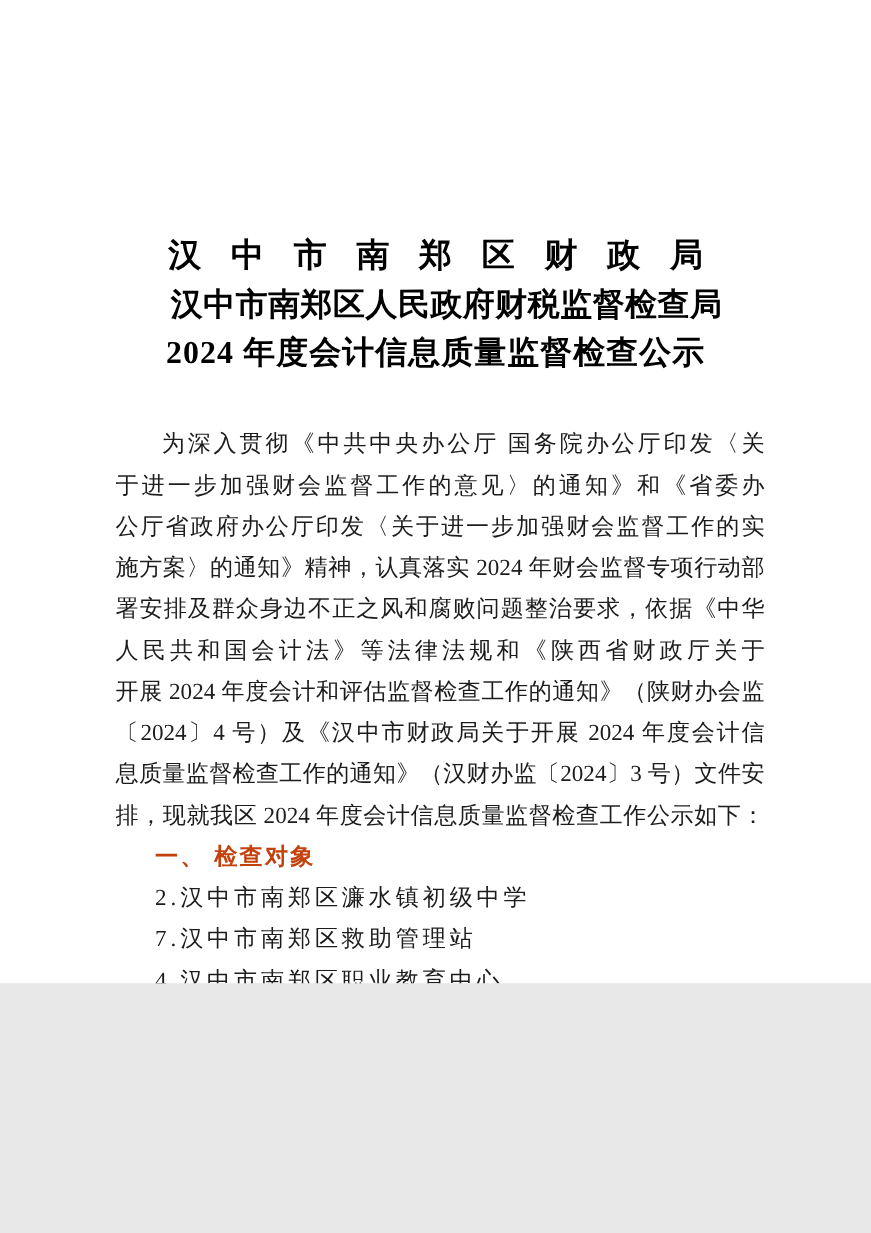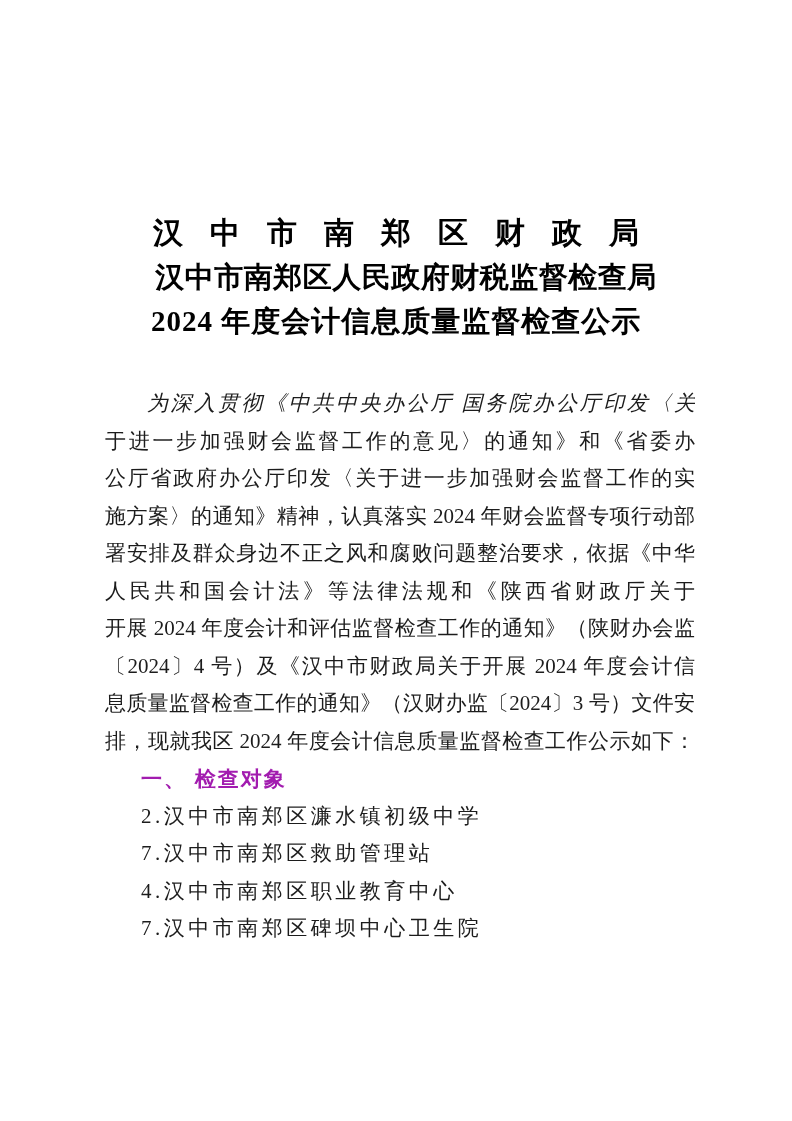--- a/index.html
+++ b/index.html
@@ -1,19 +1,19 @@
 <!DOCTYPE html>
 <html><head>
 <meta charset="utf-8">
 <style>
   html, body { margin: 0; padding: 0; background: #e8e8e8; }
   .page {
     position: relative;
     width: 792px;
-    height: 1121px;
+    height: 894px;
     margin: 0 auto;
     background: #ffffff;
     color: #1c1c1c;
     font-family: "Liberation Serif", "DejaVu Serif", serif;
     overflow: hidden;
   }
   
   .title-block {
     padding-top: 211px;
     text-align: center;
@@ -46,29 +46,29 @@
   }
   .pline {
     font-size: 21px;
     line-height: 37.5px;
     height: 37.5px;
     text-align: justify;
     text-align-last: justify;
     text-justify: inter-character;
     overflow: hidden;
   }
-  .pline.first { text-indent: 2em; font-style: italic; }
+  .pline.first { text-indent: 2em; }
   .section-heading {
     margin: 0 0 0 36px;
     font-family: "Liberation Sans", "DejaVu Sans", sans-serif;
     font-weight: 700;
     font-size: 21px;
     line-height: 37.5px;
     letter-spacing: 2px;
-    color: #a21caf;
+    color: #c2410c;
   }
   .check-list {
     list-style: none;
     margin: 0 0 0 36px;
     padding: 0;
   }
   .check-list li {
     font-size: 21px;
     line-height: 37.5px;
     letter-spacing: 3.5px;

